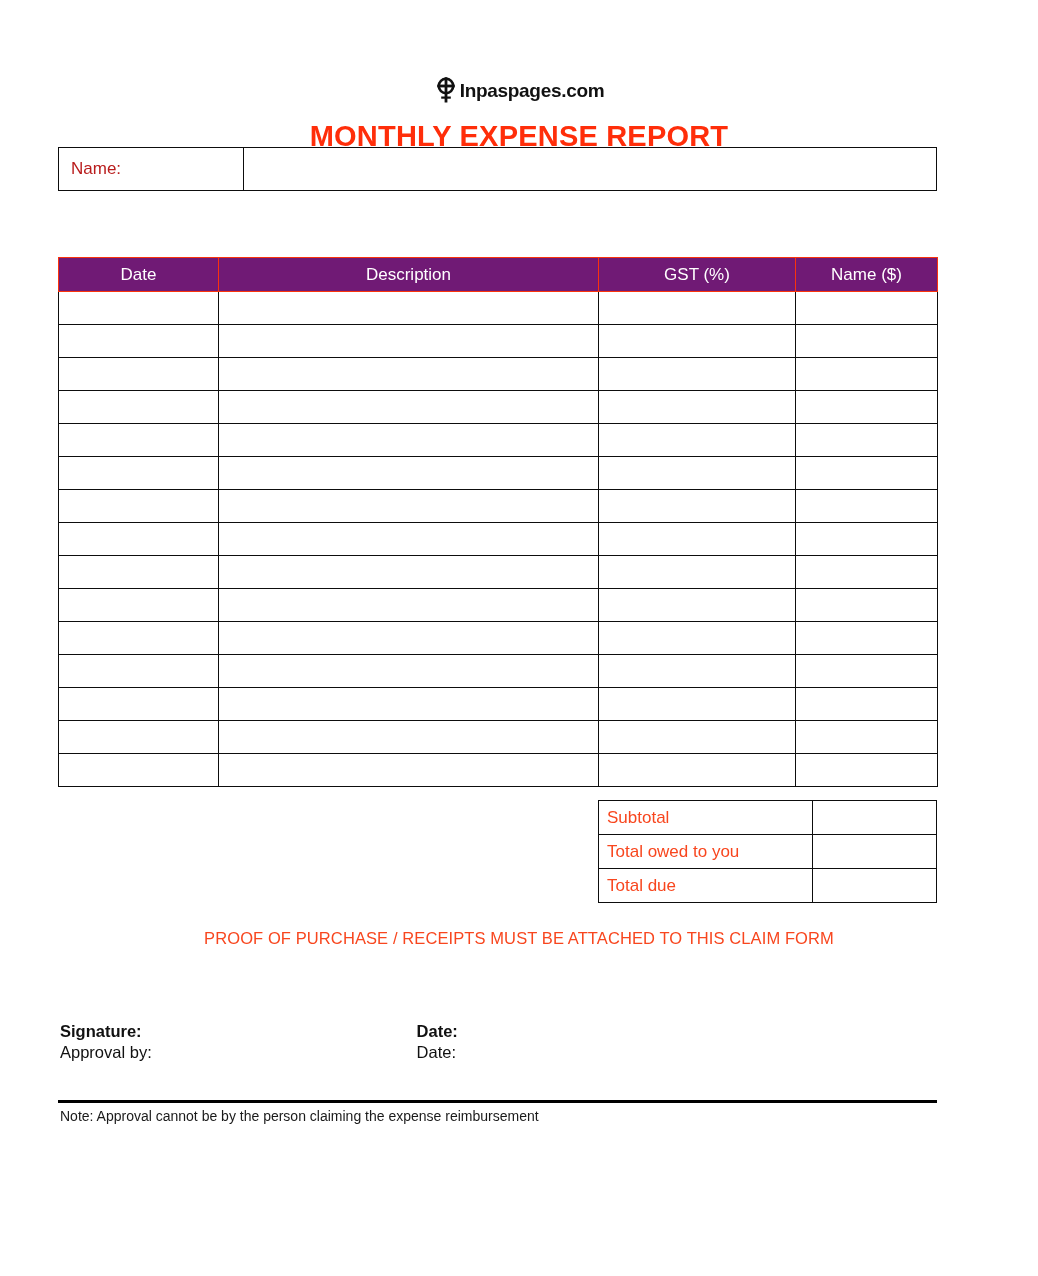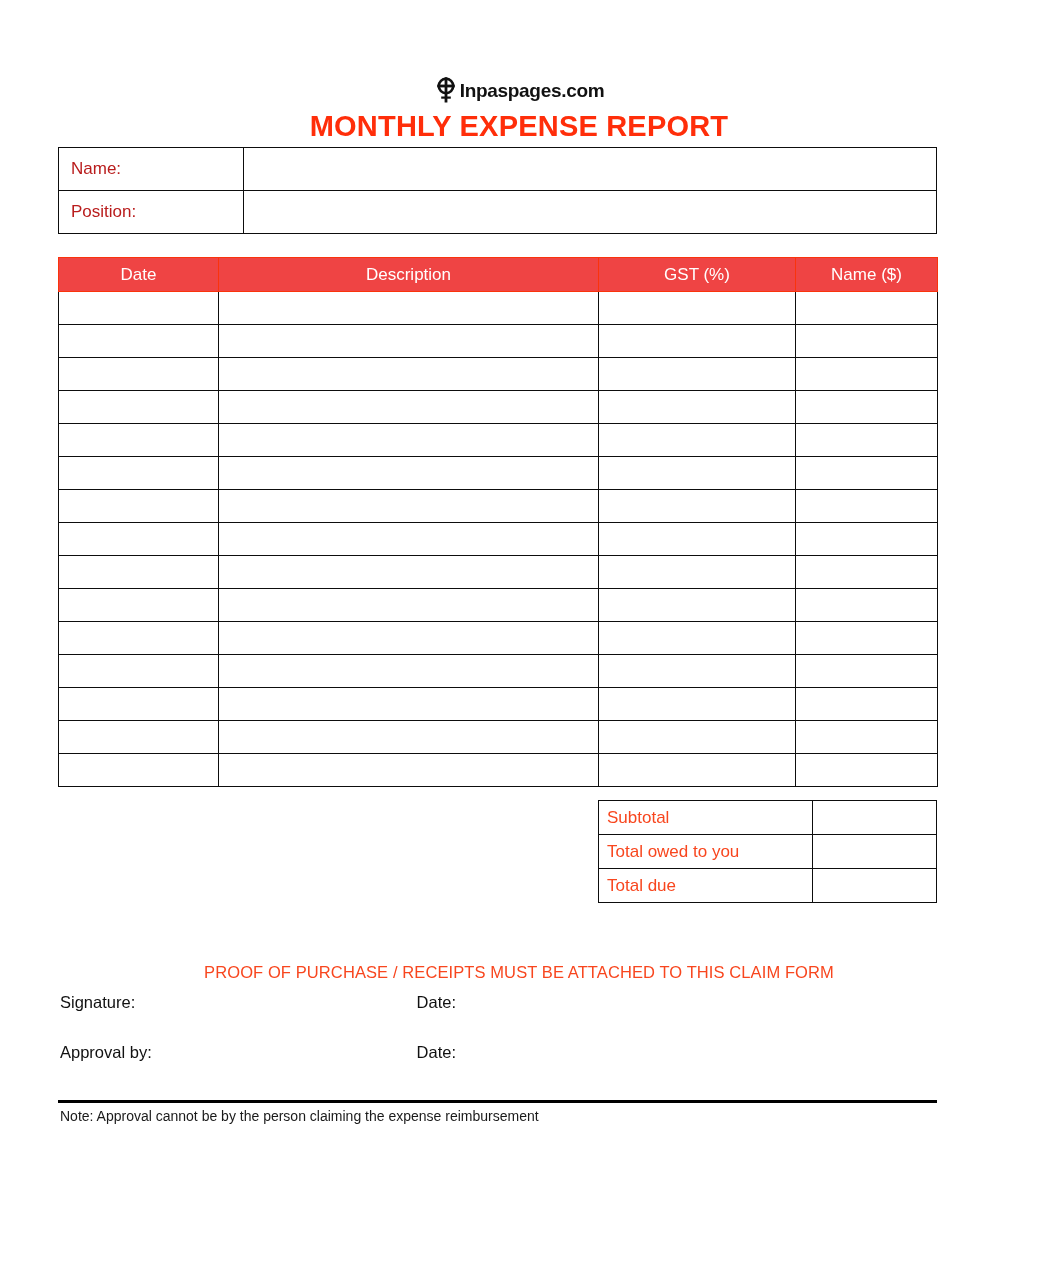--- a/index.html
+++ b/index.html
@@ -45,21 +45,21 @@
     font-size: 19px;
     font-weight: bold;
     letter-spacing: -0.3px;
     color: #111111;
     line-height: 1;
   }
 
   
   .doc-title {
     position: absolute;
-    top: 98px;
+    top: 108px;
     left: 0;
     width: 1038px;
     text-align: center;
     font-size: 29px;
     font-weight: bold;
     letter-spacing: 0.2px;
     color: #ff2e0a;
   }
 
   
@@ -86,21 +86,21 @@
   
   .expenses {
     position: absolute;
     top: 245px;
     left: 58px;
     width: 879px;
     border-collapse: collapse;
     table-layout: fixed;
   }
   .expenses th {
-    background: #ef4444;
+    background: #701a75;
     color: #ffffff;
     font-weight: normal;
     font-size: 17px;
     height: 33px;
     padding: 0;
     border: 1.6px solid #fa330c;
     text-align: center;
     vertical-align: middle;
   }
   .expenses td {
@@ -130,38 +130,38 @@
   }
   .totals td.tlabel {
     width: 197px;
     color: #f8461e;
     font-size: 17px;
   }
 
   
   .notice {
     position: absolute;
-    top: 951px;
+    top: 917px;
     left: 0;
     width: 1038px;
     text-align: center;
     font-size: 16.5px;
     color: #f8461e;
     letter-spacing: 0.1px;
   }
 
   
   .sig-row {
     position: absolute;
     left: 60px;
     width: 880px;
     font-size: 16.5px;
     color: #111111;
   }
-  .sig-row.row1 { top: 981px; }
+  .sig-row.row1 { top: 1010px; font-weight: bold; }
   .sig-row.row2 { top: 1031px; }
   .sig-label {
     display: inline-block;
     width: 352px;
   }
   .sig-date-label {
     display: inline-block;
   }
 
   
@@ -200,24 +200,20 @@
   </div>
 
   <div class="doc-title">MONTHLY EXPENSE REPORT</div>
 
   <table class="identity">
     <tbody>
       <tr>
         <td class="label">Name:</td>
         <td></td>
       </tr>
-      <tr>
-        <td class="label">Position:</td>
-        <td></td>
-      </tr>
     </tbody>
   </table>
 
   <table class="expenses">
     <colgroup>
       <col class="c-date">
         <col class="c-desc">
         <col class="c-gst">
         <col class="c-total">
     </colgroup>

